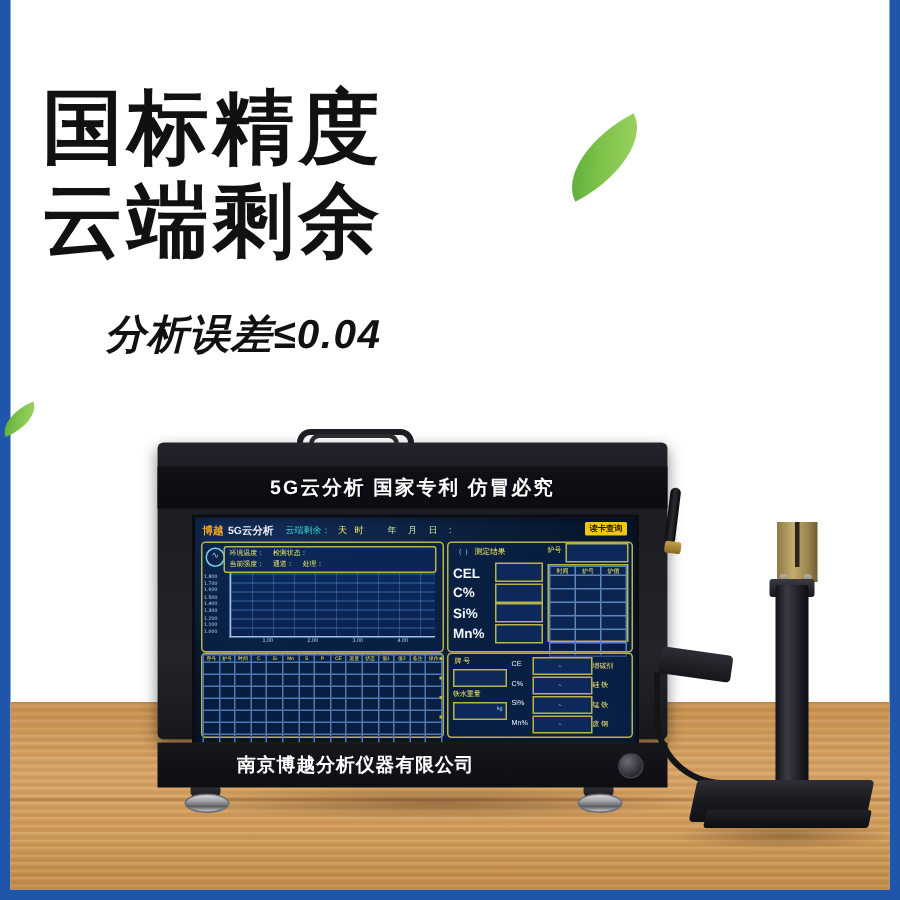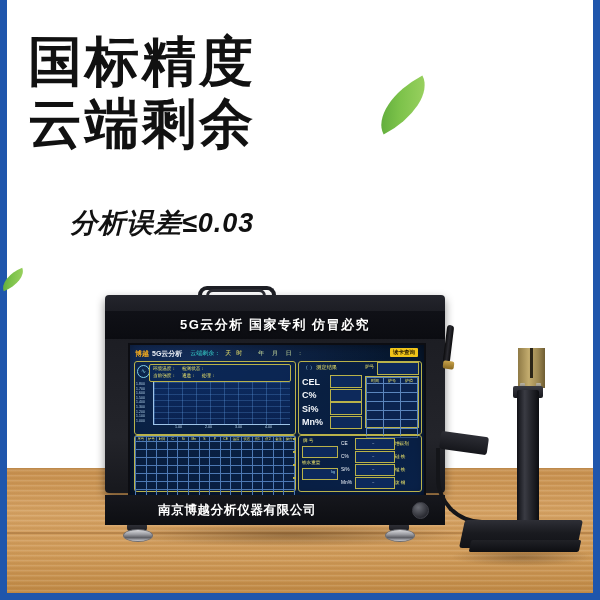--- a/index.html
+++ b/index.html
@@ -8,21 +8,21 @@
   #stage{position:relative;width:600px;height:600px;overflow:hidden;background:#fff;}
 
   
   .frame-left,.frame-right,.frame-bottom,.frame-top{position:absolute;background:#1f56ac;}
   .frame-left{left:0;top:0;width:7px;height:600px;}
   .frame-right{right:0;top:0;width:7px;height:600px;}
   .frame-bottom{left:0;bottom:0;width:600px;height:7px;}
   .frame-top{left:0;top:0;width:600px;height:5px;background:#ffffff;}
 
   
-  .headline{position:absolute;left:28px;top:30px;width:340px;}
+  .headline{position:absolute;left:28px;top:54px;width:340px;}
   .hl-line{font-size:54px;line-height:62px;font-weight:bold;color:#111111;
            letter-spacing:3px;white-space:nowrap;}
   .hl-sub{position:absolute;left:70px;top:205px;font-size:27px;font-style:italic;
           font-weight:bold;color:#111;letter-spacing:1px;white-space:nowrap;}
 
   
   .leaf{position:absolute;}
   .leaf-shape{width:100%;height:100%;
      background:linear-gradient(120deg,#4e9e33 0%,#7cc24a 45%,#a8d86a 100%);
      border-radius:100% 0 100% 0;}
@@ -184,21 +184,21 @@
 
   <div class="frame-top"></div>
   <div class="frame-left"></div>
   <div class="frame-right"></div>
   <div class="frame-bottom"></div>
 
   <div class="headline">
     <div class="hl-line">国标精度</div>
     <div class="hl-line">云端剩余</div>
   </div>
-  <div class="hl-sub">分析误差≤0.03</div>
+  <div class="hl-sub">分析误差≤0.04</div>
 
   <div class="leaf leaf-big">
       <div class="leaf-shape"></div>
     </div>
   <div class="leaf leaf-small">
       <div class="leaf-shape"></div>
     </div>
 
   <div class="floor-edge"></div>
   <div class="floor">

